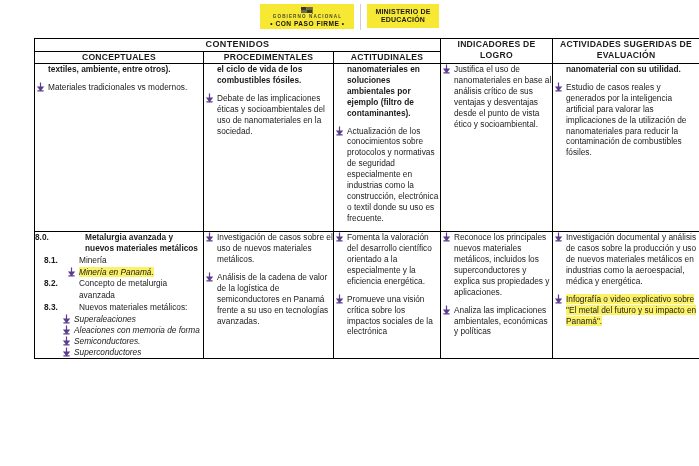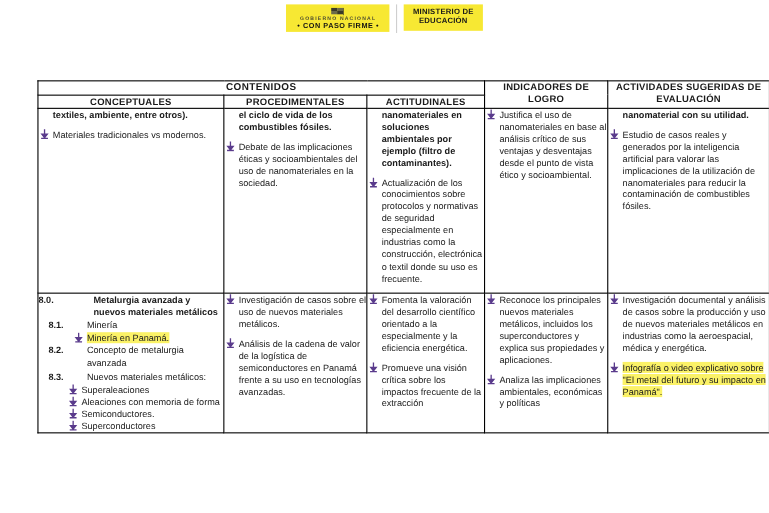--- a/index.html
+++ b/index.html
@@ -76,21 +76,20 @@
   }
 
   
   table.plan {
     position: absolute;
     top: 38px;
     left: 34px;
     width: 665px;
     border-collapse: collapse;
     table-layout: fixed;
-    margin-top: 35px;
   }
   table.plan td, table.plan th {
     border: 1px solid #000;
     vertical-align: top;
     padding: 0;
   }
   th.hdr {
     text-align: center;
     font-size: 8.6px;
     font-weight: bold;
@@ -158,20 +157,21 @@
   .ol-txt.bold { font-weight: bold; }
   .sub-bullets {
     list-style: none;
     margin: 0;
     padding: 0 0 0 26px;
   }
   .sub-bullets > li {
     position: relative;
     padding-left: 13px;
     margin-bottom: 0px;
+    font-style: italic;
   }
   .sub-bullets.indent2 { padding-left: 31px; }
 </style>
 </head>
 <body>
 
 <div class="logo-bar">
   <div class="logo-gov">
     <svg class="flag" viewBox="0 0 24 14">
       <rect x="0" y="0" width="11" height="6" fill="#3a3a2a"></rect>
@@ -381,21 +381,21 @@
                 </svg>
             </span>
             <span>Fomenta la valoración del desarrollo científico orientado a la especialmente y la eficiencia energética.</span>
           </li>
           <li>
             <span class="mark">
               <svg width="9" height="10" viewBox="0 0 9 10">
                   <path d="M4.5 0.6 L4.5 6.4 M2.0 5.0 L4.5 8.2 L7.0 5.0 Z M1.4 8.8 L7.6 8.8" stroke="#5a3b8c" stroke-width="1.2" fill="#5a3b8c"></path>
                 </svg>
             </span>
-            <span>Promueve una visión crítica sobre los impactos frecuente de la extracción</span>
+            <span>Promueve una visión crítica sobre los impactos sociales de la electrónica</span>
           </li>
         </ul>
       </td>
       <td class="cell">
         <ul class="b">
           <li>
             <span class="mark">
               <svg width="9" height="10" viewBox="0 0 9 10">
                   <path d="M4.5 0.6 L4.5 6.4 M2.0 5.0 L4.5 8.2 L7.0 5.0 Z M1.4 8.8 L7.6 8.8" stroke="#5a3b8c" stroke-width="1.2" fill="#5a3b8c"></path>
                 </svg>

